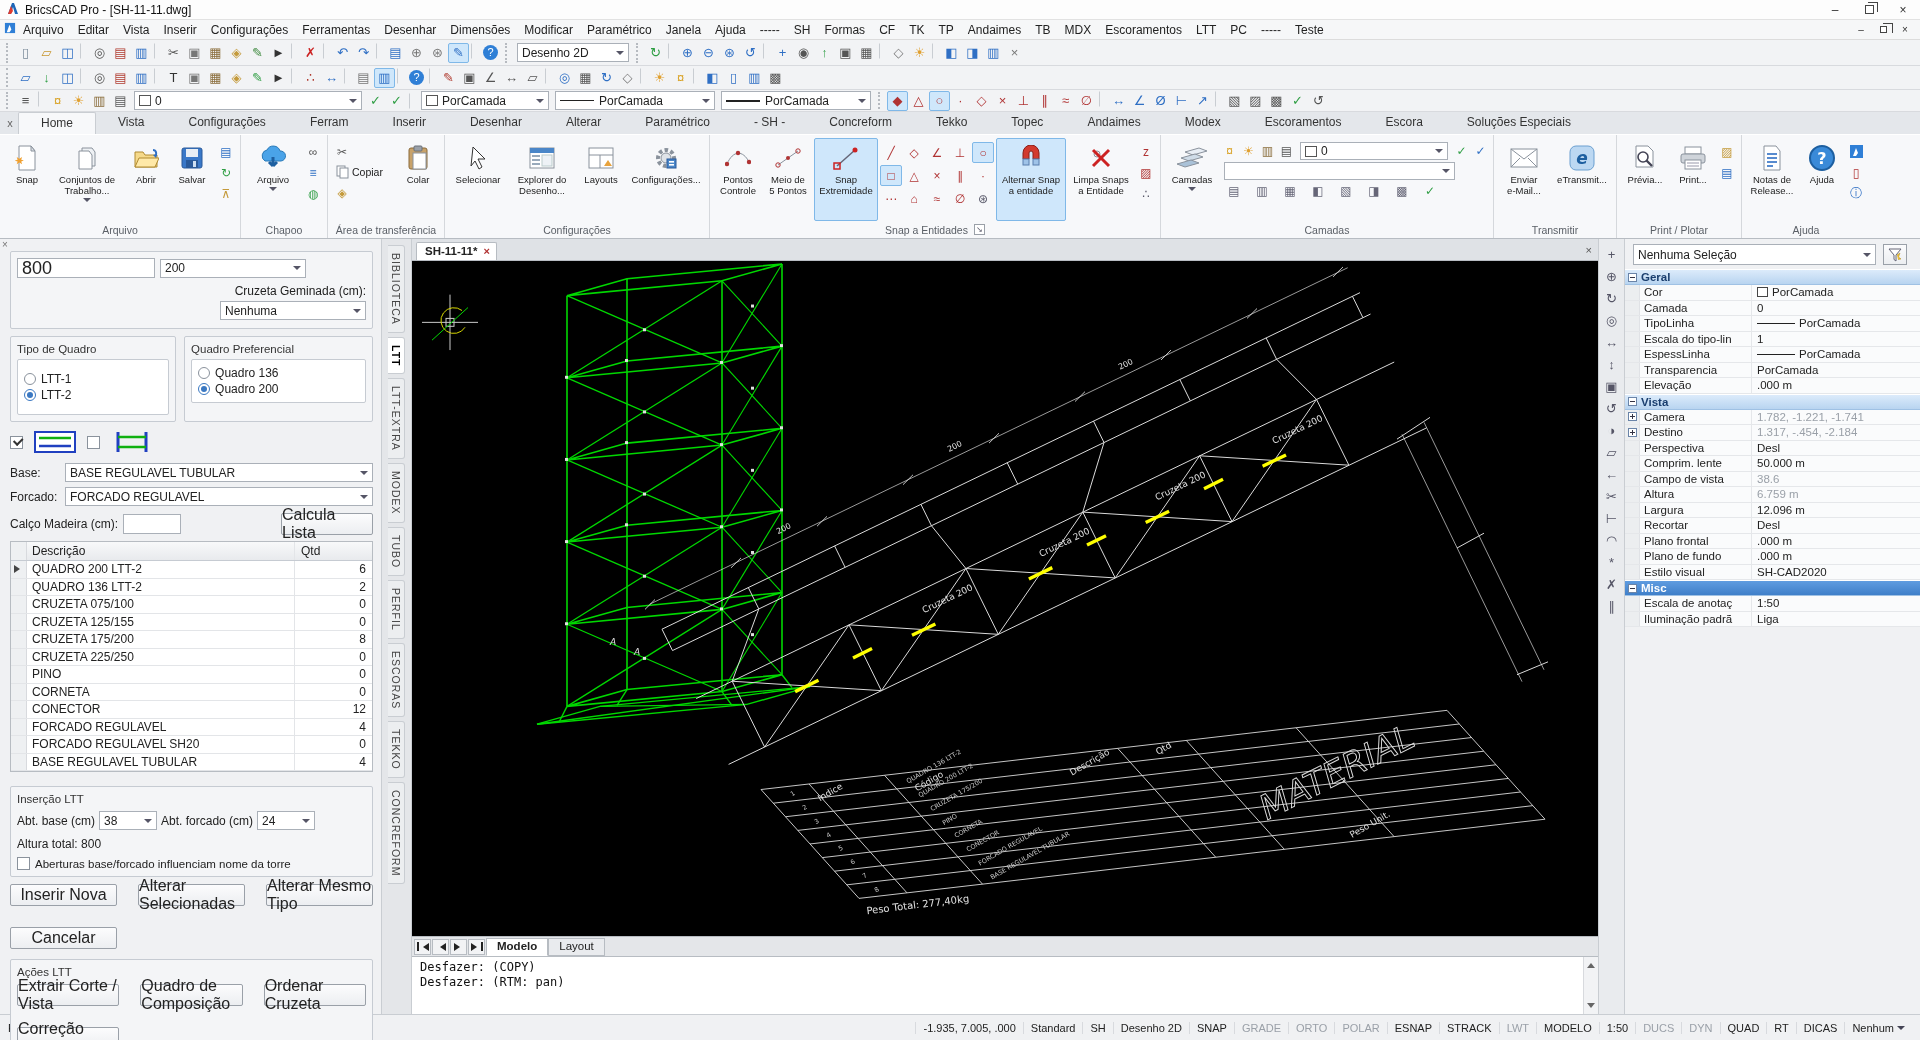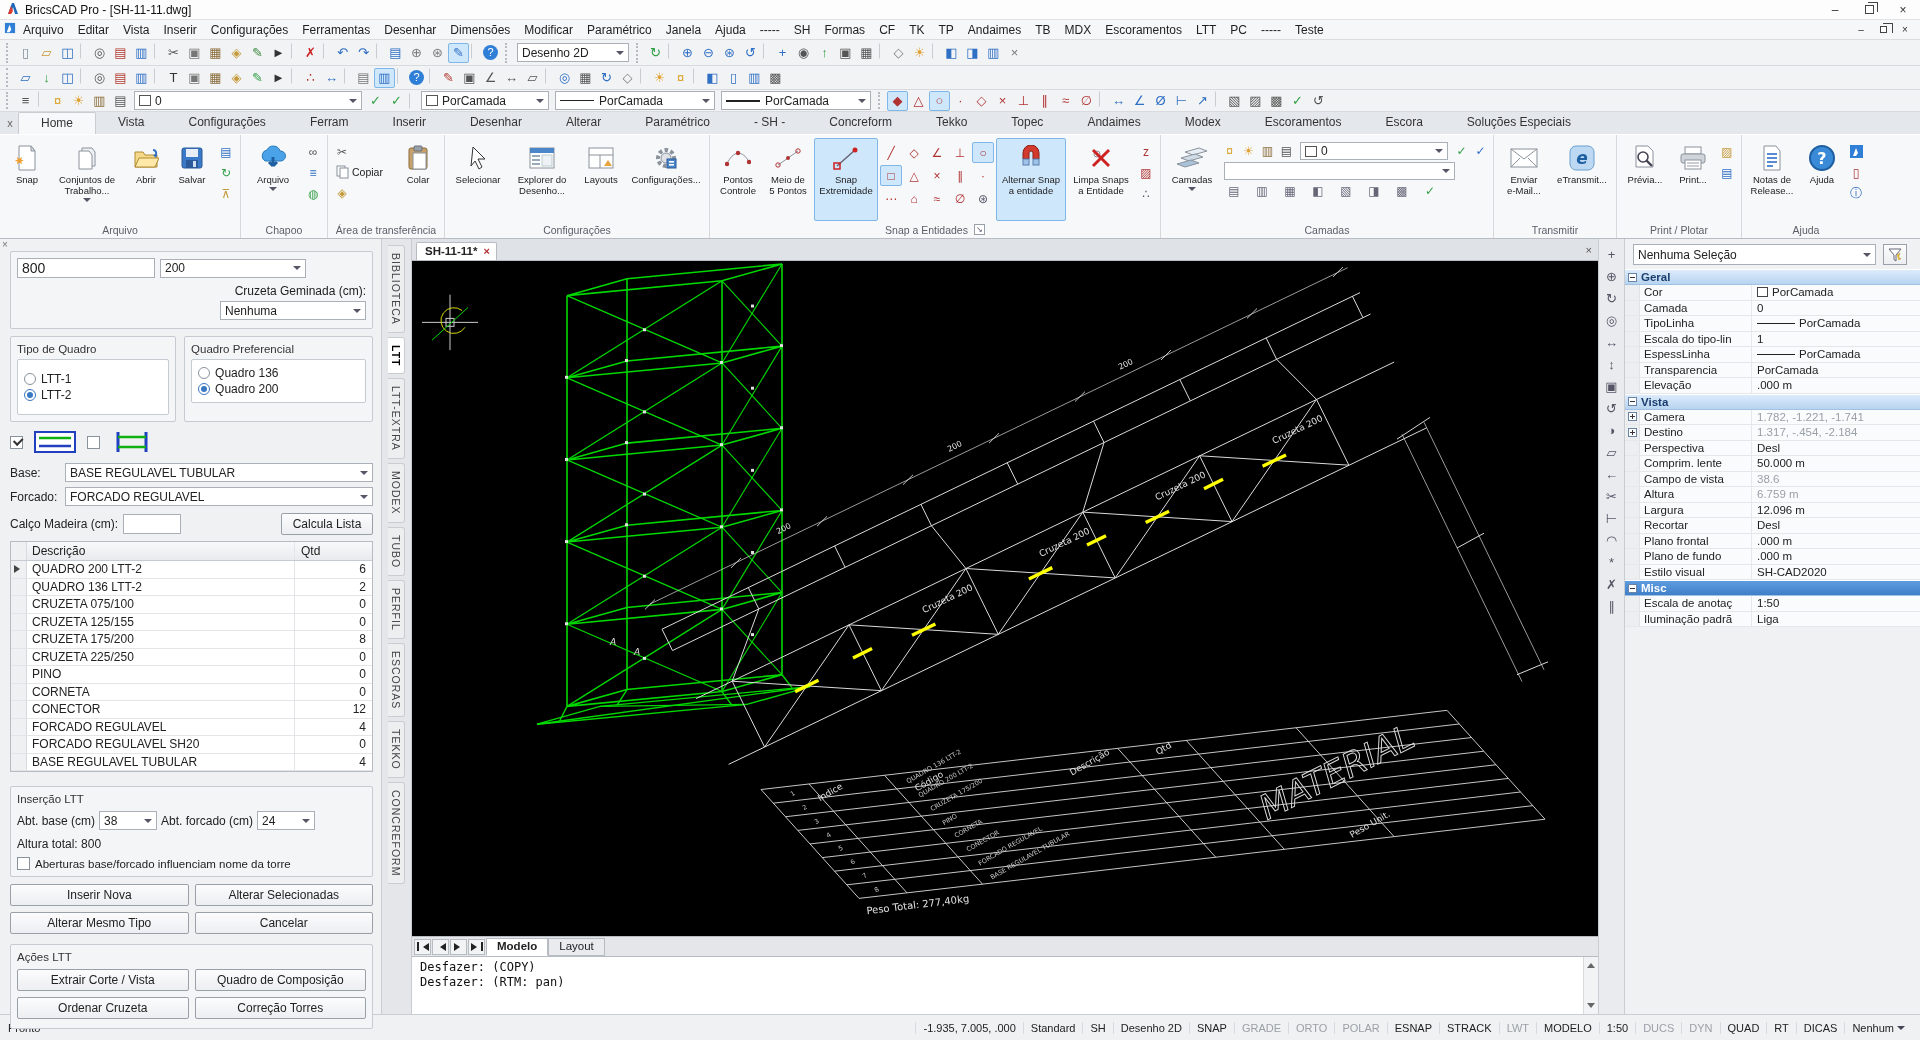--- a/index.html
+++ b/index.html
@@ -64,37 +64,37 @@
 
   
   .main { flex:1; display:flex; min-height:0; background:#e9ebee; }
 
   
   .left-panel { width:382px; background:#f0f1f3; border-right:1px solid #c9cdd2; position:relative; padding:4px 8px 0 10px; }
   .lp-close { position:absolute; left:2px; top:0; color:#777; font-size:10px;}
   .gbox { border:1px solid #c6cbd2; border-radius:2px; background:#f4f5f7; position:relative; padding:6px; }
   .gbox .gtitle { font-size:11.5px; color:#333; }
   .frow { display:flex; align-items:center; gap:5px; }
-  .tinput { background:#fff; border:1px solid #aab0b8; height:20px; padding:0 4px; font-size:14px; display:flex; align-items:center; font-family:inherit; width:100%;}
+  .tinput { background:#fff; border:1px solid #aab0b8; height:20px; padding:0 4px; font-size:18px; display:flex; align-items:center; font-family:inherit; width:100%;}
   .radio { width:12px; height:12px; border:1px solid #8a929c; border-radius:50%; background:#fff; position:relative; flex:none;}
   .radio.on { border-color:#3a78c2; }
   .radio.on::after { content:""; position:absolute; left:2px; top:2px; width:6px; height:6px; border-radius:50%; background:#3a78c2;}
   .chk { width:13px; height:13px; border:1px solid #8a929c; background:#fff; position:relative; flex:none;}
   .chk.on::after { content:""; position:absolute; left:2px; top:0px; width:7px; height:4px; border-left:2px solid #333; border-bottom:2px solid #333; transform:rotate(-45deg) translate(0,1px);}
   .ltable { background:#fff; border:1px solid #b7bcc2; margin-top:6px; }
   .trow, .thead { display:flex; height:17.5px; align-items:center; border-bottom:1px solid #e3e5e8; }
   .thead { background:linear-gradient(#f8f9fa,#e8eaed); border-bottom:1px solid #c6cbd2; height:19px;}
   .tc0 { width:16px; height:100%; background:#eef0f2; border-right:1px solid #d8dade; display:flex; align-items:center; justify-content:center;}
   .tc1 { flex:1; padding:0 5px; white-space:nowrap; overflow:hidden;}
   .tc2 { width:78px; padding:0 6px; text-align:right; border-left:1px solid #e3e5e8; height:100%; display:flex; align-items:center; justify-content:flex-end;}
   .thead .tc2 { justify-content:flex-start; }
   .curmark { display:none; }
   .curmark.show { display:block; width:0; height:0; border:4px solid transparent; border-left:6px solid #444; }
-  .btn { background:linear-gradient(#fcfcfd,#eceef1); border:1px solid #9aa0a8; border-radius:2px; height:22px; display:flex; align-items:center; justify-content:center; font-size:12px; color:#222;}
-  .btn2x2 { display:grid; grid-template-columns:1fr 1fr; gap:6px; }
+  .btn { background:linear-gradient(#fcfcfd,#eceef1); border:1px solid #9aa0a8; border-radius:2px; height:22px; display:flex; align-items:center; justify-content:center; font-size:16px; color:#222;}
+  .btn2x2 { display:grid; grid-template-columns:1fr 1fr 1fr; gap:21px; }
 
   
   .side-strip { width:30px; background:#e4e6e9; border-right:1px solid #c9cdd2; display:flex; flex-direction:column; align-items:center; padding-top:6px; gap:4px;}
   .vtab { writing-mode:vertical-rl; font-size:10.5px; color:#444; padding:7px 2px; border:1px solid #c9cdd2; border-left:none; background:#eceef0; border-radius:0 3px 3px 0; letter-spacing:1px;}
   .vtab.active { background:#fff; color:#000; font-weight:bold;}
 
   
   .center-col { flex:1; display:flex; flex-direction:column; min-width:0; }
   .doctab-row { height:22px; background:#dfe2e6; display:flex; align-items:flex-end; border-bottom:1px solid #b7bcc2; padding-left:4px;}
   .doctab { background:#fff; border:1px solid #b7bcc2; border-bottom:none; padding:2px 6px 3px 8px; font-size:11.5px; font-weight:bold; display:flex; gap:6px; align-items:center; border-radius:2px 2px 0 0;}

